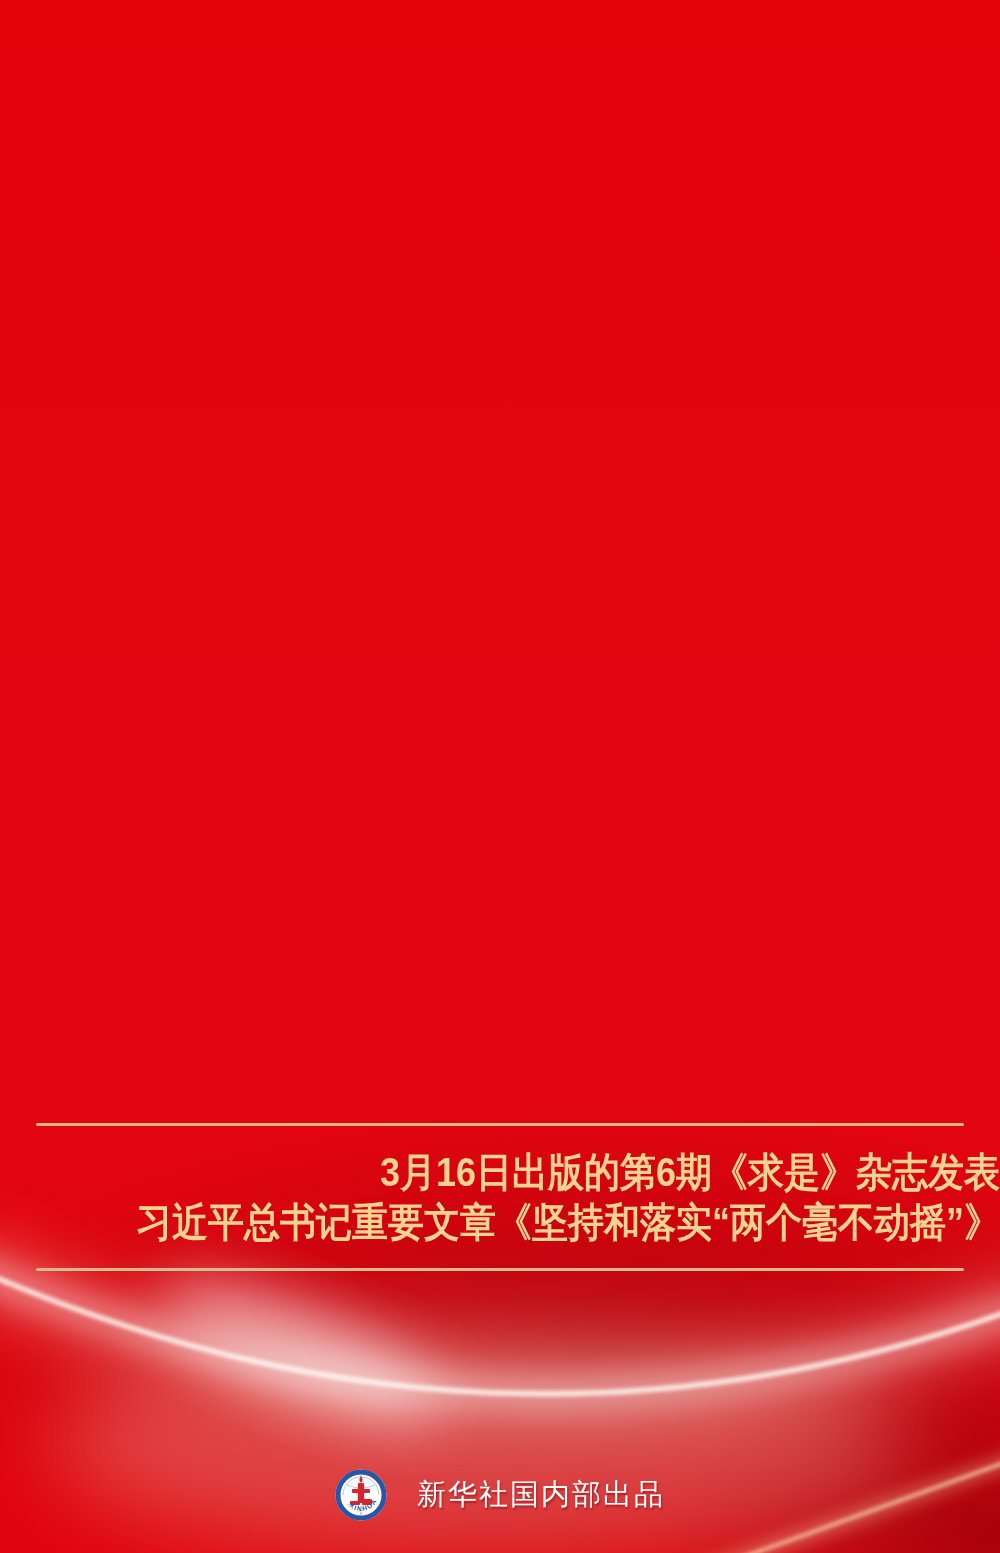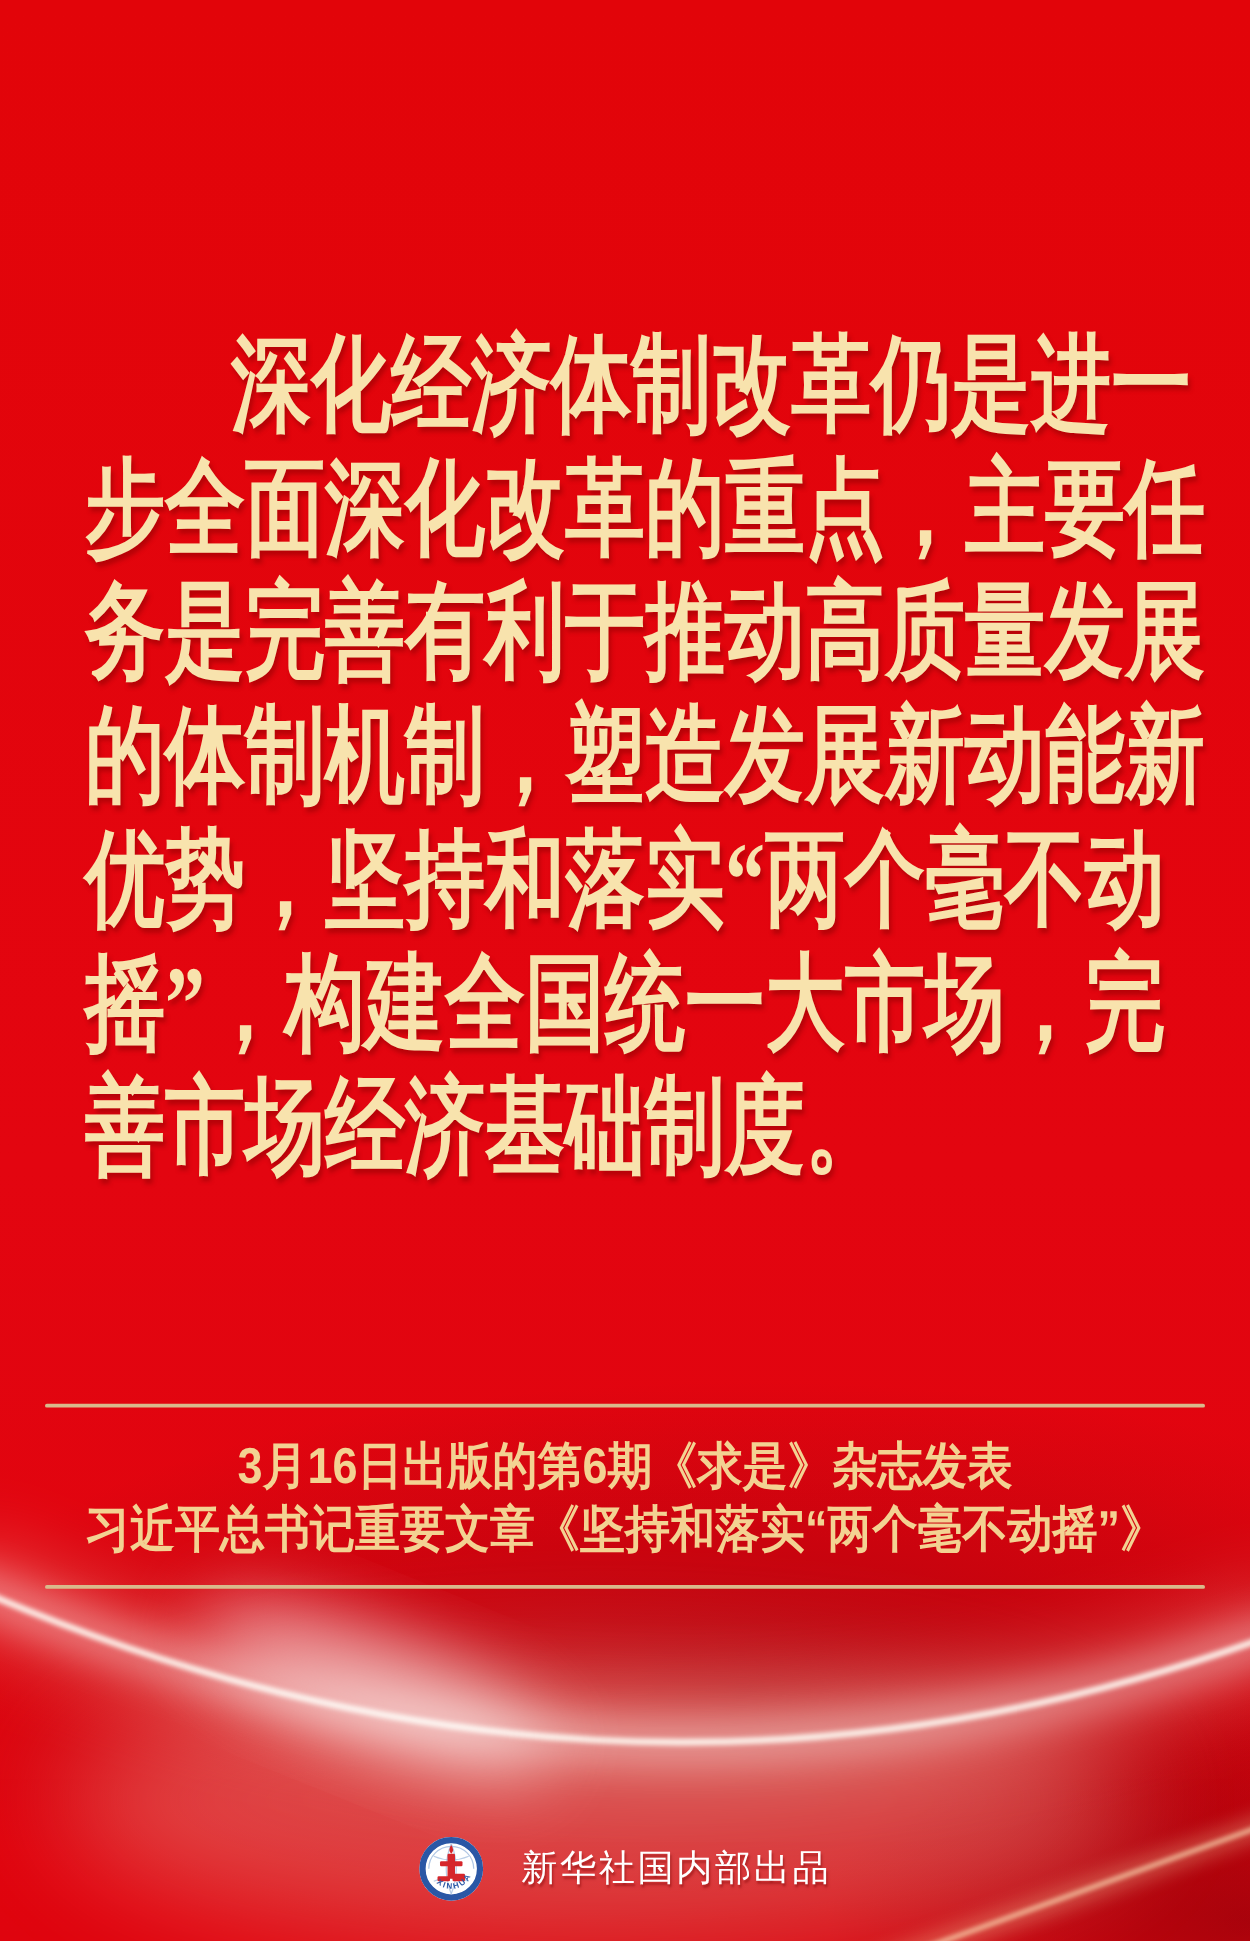--- a/index.html
+++ b/index.html
@@ -39,21 +39,21 @@
   
   .divider{
     position:absolute;left:36px;width:928px;height:3px;
     background:#d9ba8c;border-radius:2px;
   }
   .divider-top{top:1123px;}
   .divider-bottom{top:1268px;}
   
   .caption{
     position:absolute;left:0;top:1148px;width:1000px;
-    text-align:center;
+    text-align:right;
     color:#f3d292;
     font-weight:bold;
     font-size:36px;
     line-height:50px;
   }
   .caption-line{transform:scaleY(1.12);transform-origin:center;}
   
   .footer{
     position:absolute;left:0;top:1466px;width:1000px;height:58px;
     display:flex;align-items:center;justify-content:center;gap:30px;
@@ -96,29 +96,20 @@
     <path d="M -40 1262 Q 500 1505 1040 1300" fill="none" stroke="#fff0d8" stroke-width="70" opacity="0.26" filter="url(#b30)"></path>
     <path d="M -40 1262 Q 500 1505 1040 1300" fill="none" stroke="#ffffff" stroke-width="22" opacity="0.5" filter="url(#b16)"></path>
     <path d="M -40 1262 Q 500 1505 1040 1300" fill="none" stroke="#fffdf5" stroke-width="5" opacity="0.95" filter="url(#b2)"></path>
 
     <ellipse cx="300" cy="1350" rx="150" ry="42" transform="rotate(22 300 1350)" fill="#ffffff" opacity="0.55" filter="url(#b30)"></ellipse>
 
     <path d="M 680 1580 L 1045 1448" fill="none" stroke="#ffddab" stroke-width="16" opacity="0.35" filter="url(#b8)"></path>
     <path d="M 680 1580 L 1045 1448" fill="none" stroke="#ffe9bd" stroke-width="3" opacity="0.9" filter="url(#b2)"></path>
   </svg>
 
-  <div class="quote">
-    <div class="qline qline-first">深化经济体制改革仍是进一</div>
-    <div class="qline">步全面深化改革的重点，主要任</div>
-    <div class="qline">务是完善有利于推动高质量发展</div>
-    <div class="qline">的体制机制，塑造发展新动能新</div>
-    <div class="qline">优势，坚持和落实“两个毫不动</div>
-    <div class="qline">摇”，构建全国统一大市场，完</div>
-    <div class="qline qline-last">善市场经济基础制度。</div>
-  </div>
 
   <div class="divider divider-top"></div>
   <div class="divider divider-bottom"></div>
 
   <div class="caption">
     <div class="caption-line">3月16日出版的第6期《求是》杂志发表</div>
     <div class="caption-line">习近平总书记重要文章《坚持和落实“两个毫不动摇”》</div>
   </div>
 
   <div class="footer">

